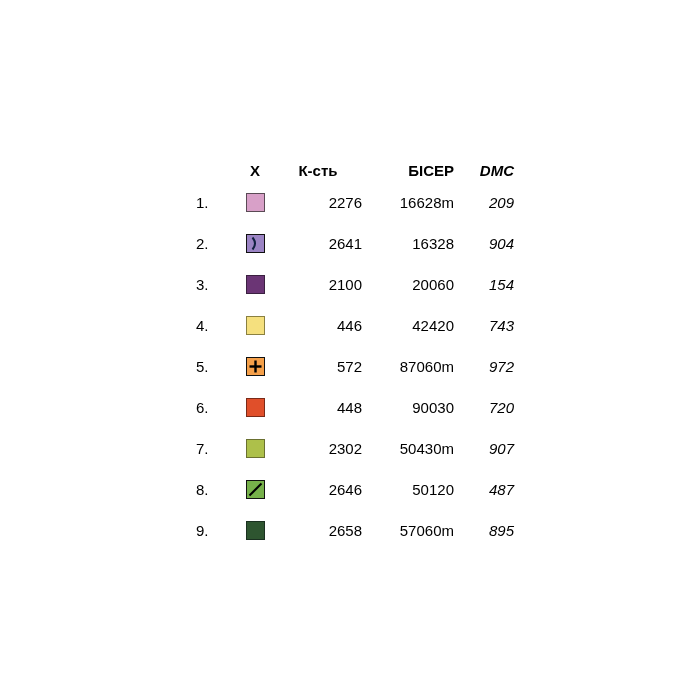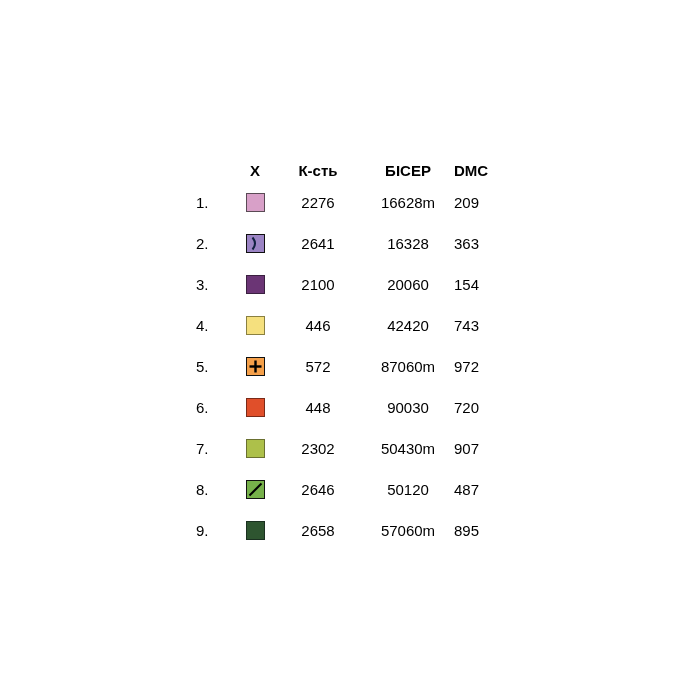--- a/index.html
+++ b/index.html
@@ -42,51 +42,52 @@
     font-weight: bold;
     font-size: 15px;
     height: 22px;
     line-height: 22px;
     text-align: left;
     color: #000000;
   }
   th.col-index   { width: 40px; }
   th.col-symbol  { width: 38px; text-align: center; }
   th.col-count   { width: 88px; text-align: center; padding-left: 5px;}
-  th.col-beads   { width: 92px; text-align: center; }
-  th.col-dmc     { width: 60px; text-align: left; }
+  th.col-beads   { width: 92px; text-align: right; }
+  th.col-dmc     { width: 60px; text-align: right; font-style: italic; }
 
   
   tbody tr { height: 41px; }
 
   td.col-index {
     width: 40px;
     text-align: left;
     font-size: 15px;
     padding-right: 4px;
   }
   td.col-symbol {
     width: 38px;
     text-align: center;
   }
   td.col-count {
     width: 88px;
-    text-align: center;
+    text-align: right;
     padding-left: 5px;
     font-size: 15px;
   }
   td.col-beads {
     width: 92px;
-    text-align: center;
+    text-align: right;
     font-size: 15px;
   }
   td.col-dmc {
     width: 60px;
-    text-align: left;
+    text-align: right;
     font-size: 15px;
+    font-style: italic;
   }
 
   
   .swatch {
     display: inline-block;
     width: 19px;
     height: 19px;
     box-sizing: border-box;
     border: 1px solid #3a3a3a;
     position: relative;
@@ -121,21 +122,21 @@
           <td class="col-beads">16628m</td>
           <td class="col-dmc">209</td>
         </tr>
         <tr>
           <td class="col-index">2.</td>
           <td class="col-symbol"><span class="swatch" style="background: rgb(155, 132, 196); border-color: rgb(16, 16, 16);"><svg viewBox="0 0 17 17">
                 <path d="M 5.5 2.5 Q 10.5 8.5 5.5 14.5" stroke="#102040" stroke-width="2" fill="none"></path>
               </svg></span></td>
           <td class="col-count">2641</td>
           <td class="col-beads">16328</td>
-          <td class="col-dmc">363</td>
+          <td class="col-dmc">904</td>
         </tr>
         <tr>
           <td class="col-index">3.</td>
           <td class="col-symbol"><span class="swatch" style="background: rgb(107, 53, 117); border-color: rgb(58, 32, 64);"></span></td>
           <td class="col-count">2100</td>
           <td class="col-beads">20060</td>
           <td class="col-dmc">154</td>
         </tr>
         <tr>
           <td class="col-index">4.</td>

